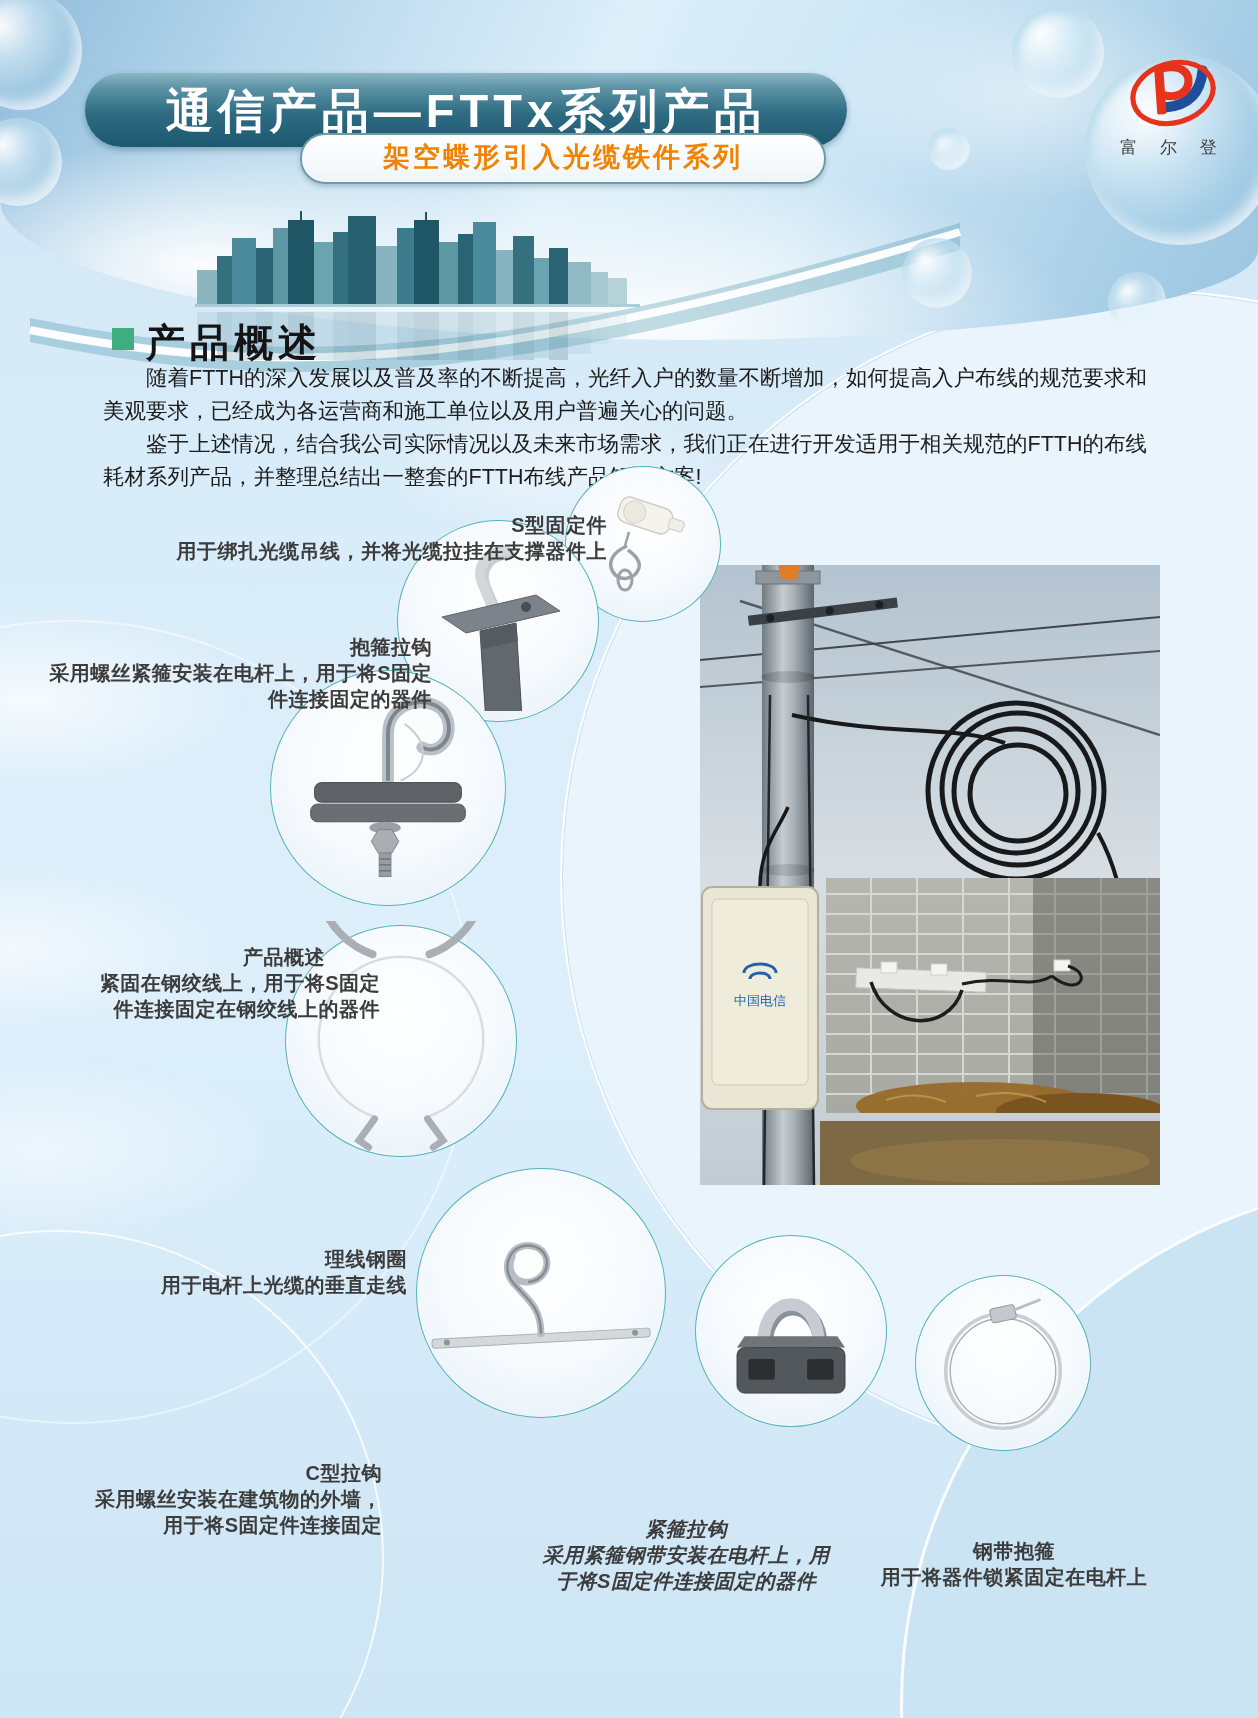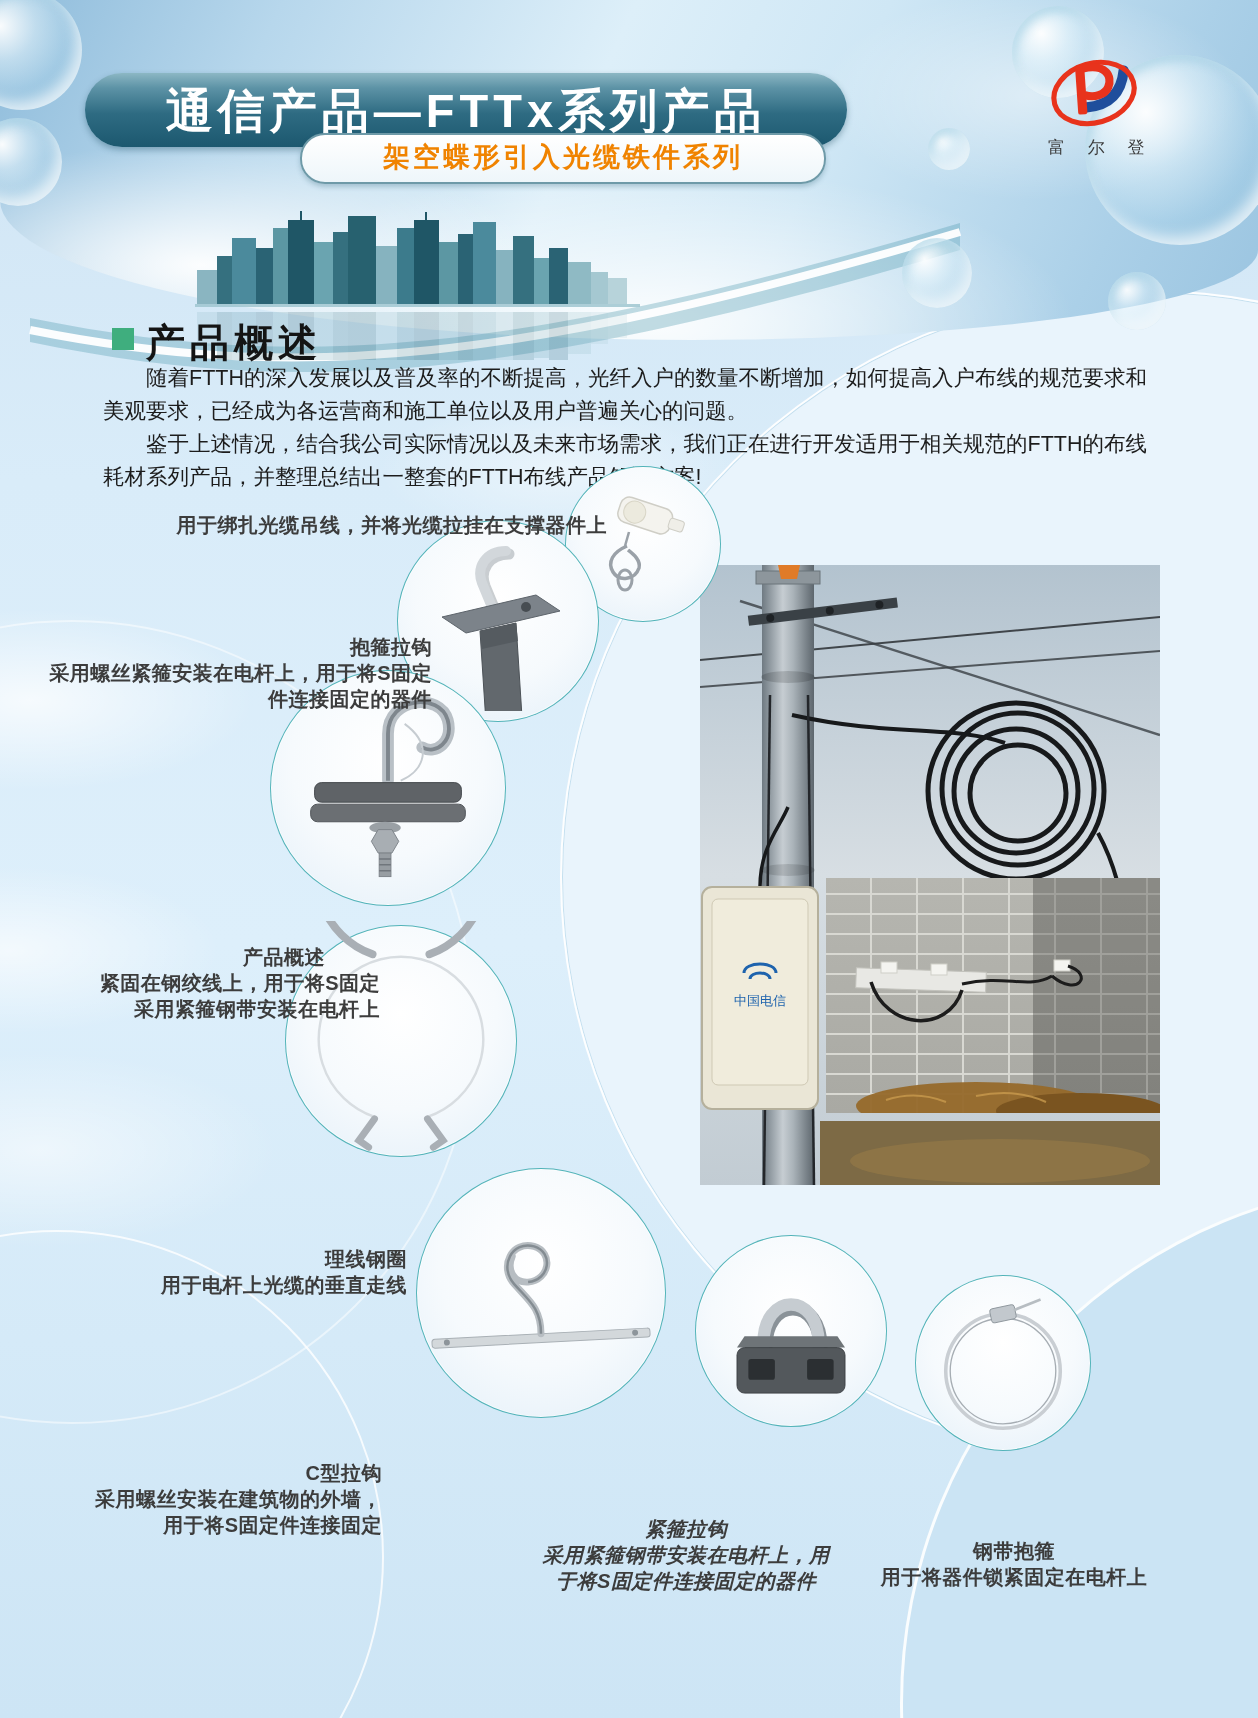--- a/index.html
+++ b/index.html
@@ -29,21 +29,21 @@
   .banner{position:absolute;left:85px;top:73px;width:762px;height:74px;z-index:8;
         border-radius:37px;text-align:center;line-height:76px;
         background:linear-gradient(180deg,#8cb7c4 0%,#5d93a6 20%,#2e6b82 55%,#1c586f 100%);
         box-shadow:0 3px 6px rgba(20,70,90,.35);
         color:#fff;font-weight:bold;font-size:47px;letter-spacing:5px;}
   .pill{position:absolute;left:300px;top:133px;width:522px;height:47px;z-index:8;
         border:2px solid #6e9aa8;border-radius:25px;
         background:linear-gradient(180deg,#ffffff 0%,#eef6fa 100%);
         box-shadow:0 3px 5px rgba(60,110,130,.3);
         text-align:center;line-height:45px;color:#f08300;font-weight:bold;font-size:27px;letter-spacing:3px;}
-  .logo{position:absolute;left:1048px;top:56px;width:130px;height:112px;z-index:8;}
+  .logo{position:absolute;left:1108px;top:56px;width:130px;height:112px;z-index:8;text-align:center;}
   .logo .lg-text{margin-top:2px;font-size:17px;letter-spacing:9px;color:#3a3a3a;}
   
   .ov-square{position:absolute;left:112px;top:328px;width:22px;height:22px;background:#3fae7e;z-index:9;}
   .ov-head{position:absolute;left:146px;top:316px;z-index:9;color:#141414;
         font-family:Liberation Sans, sans-serif;font-weight:bold;font-size:39px;letter-spacing:5px;}
   .ov-body{position:absolute;left:103px;top:362px;width:1054px;z-index:9;color:#1c1c1c;
         font-size:21.5px;line-height:33px;}
   .ov-body p{margin:0;text-indent:2em;}
   
   .big-circle{position:absolute;left:560px;top:290px;width:1170px;height:1170px;border-radius:50%;z-index:2;
@@ -293,31 +293,32 @@
   <div class="pcircle" style="left:915px;top:1275px;width:174px;height:174px;">
     <svg width="170" height="170" viewBox="0 0 180 190">
       <circle cx="90" cy="104" r="64" fill="none" stroke="#c9ced3" stroke-width="4"></circle>
       <circle cx="90" cy="104" r="59" fill="none" stroke="#a6adb3" stroke-width="1.5"></circle>
       <rect x="76" y="32" width="28" height="16" rx="3" fill="#c2c8cd" stroke="#8d959b" transform="rotate(-12 90 40)"></rect>
       <path d="M102,36 L132,24" stroke="#b7bdc2" stroke-width="3"></path>
     </svg>
   </div>
 
   <div class="plabel ra" id="lbl-s">
+    <div class="pname">S型固定件</div>
     <div class="pdesc">用于绑扎光缆吊线，并将光缆拉挂在支撑器件上</div>
   </div>
   <div class="plabel ra" id="lbl-baogu">
     <div class="pname">抱箍拉钩</div>
     <div class="pdesc">采用螺丝紧箍安装在电杆上，用于将S固定
 件连接固定的器件</div>
   </div>
   <div class="plabel ra" id="lbl-jiaban">
     <div class="pname">产品概述</div>
     <div class="pdesc">紧固在钢绞线上，用于将S固定
-采用紧箍钢带安装在电杆上</div>
+件连接固定在钢绞线上的器件</div>
   </div>
   <div class="plabel ra" id="lbl-lixian">
     <div class="pname">理线钢圈</div>
     <div class="pdesc">用于电杆上光缆的垂直走线</div>
   </div>
   <div class="plabel ra" id="lbl-c">
     <div class="pname">C型拉钩</div>
     <div class="pdesc">采用螺丝安装在建筑物的外墙，
 用于将S固定件连接固定</div>
   </div>

